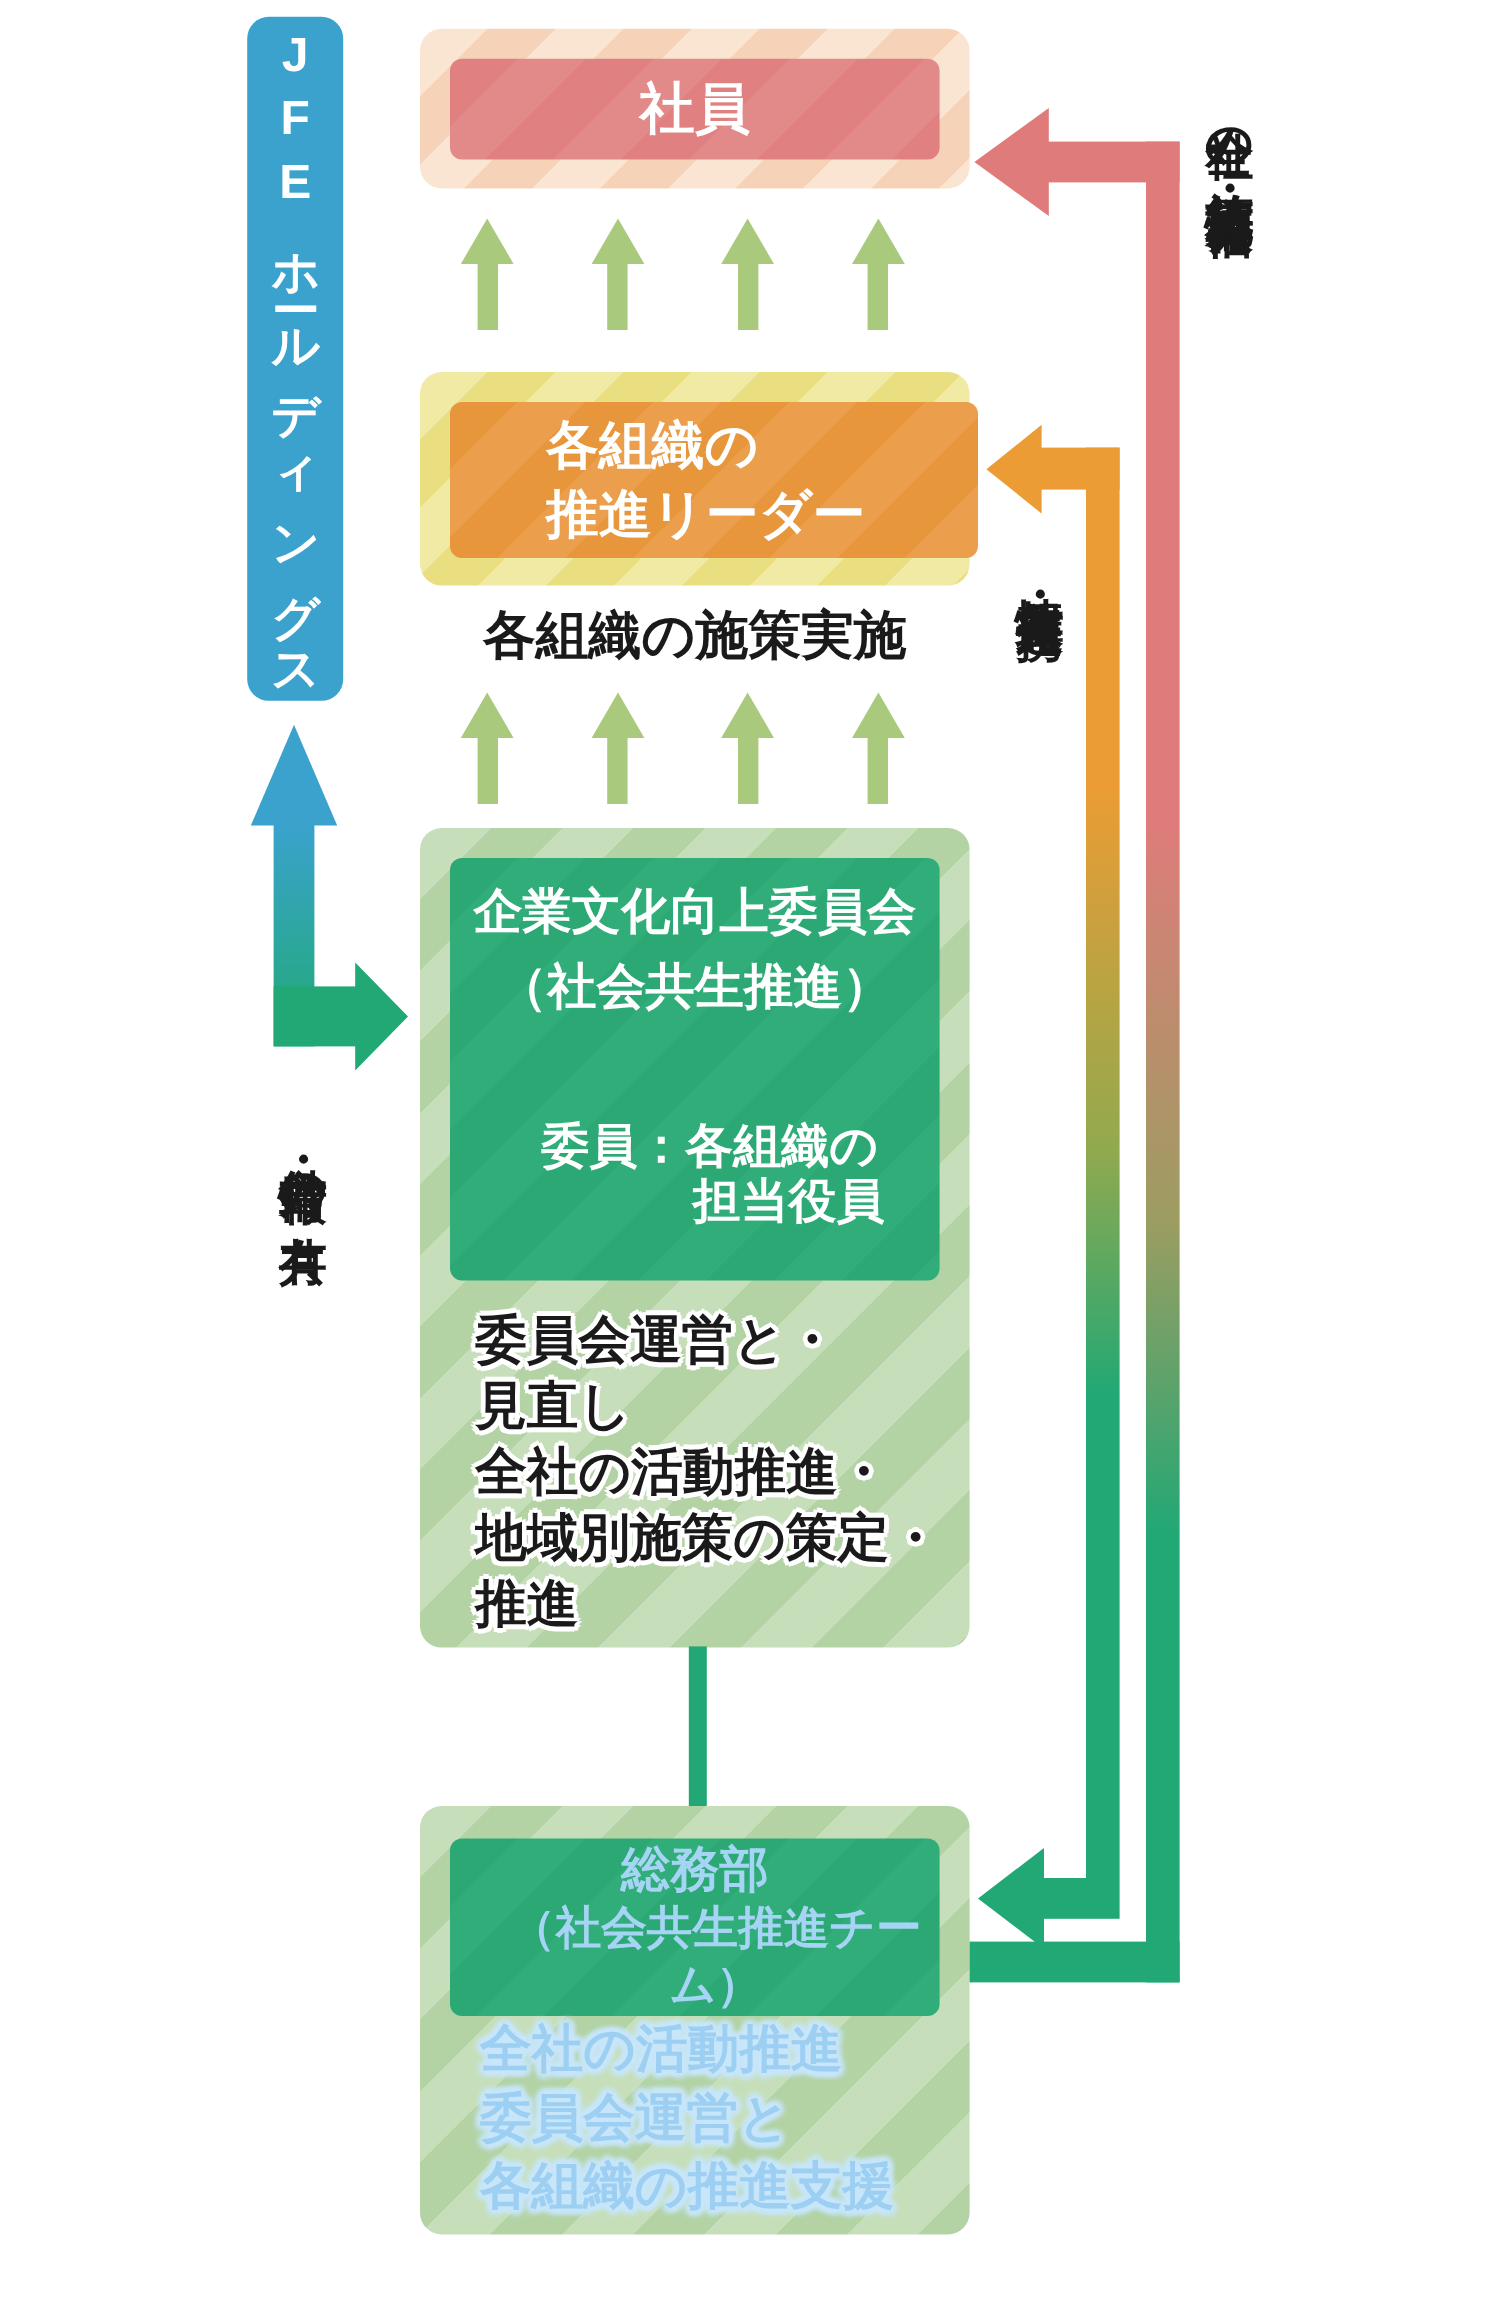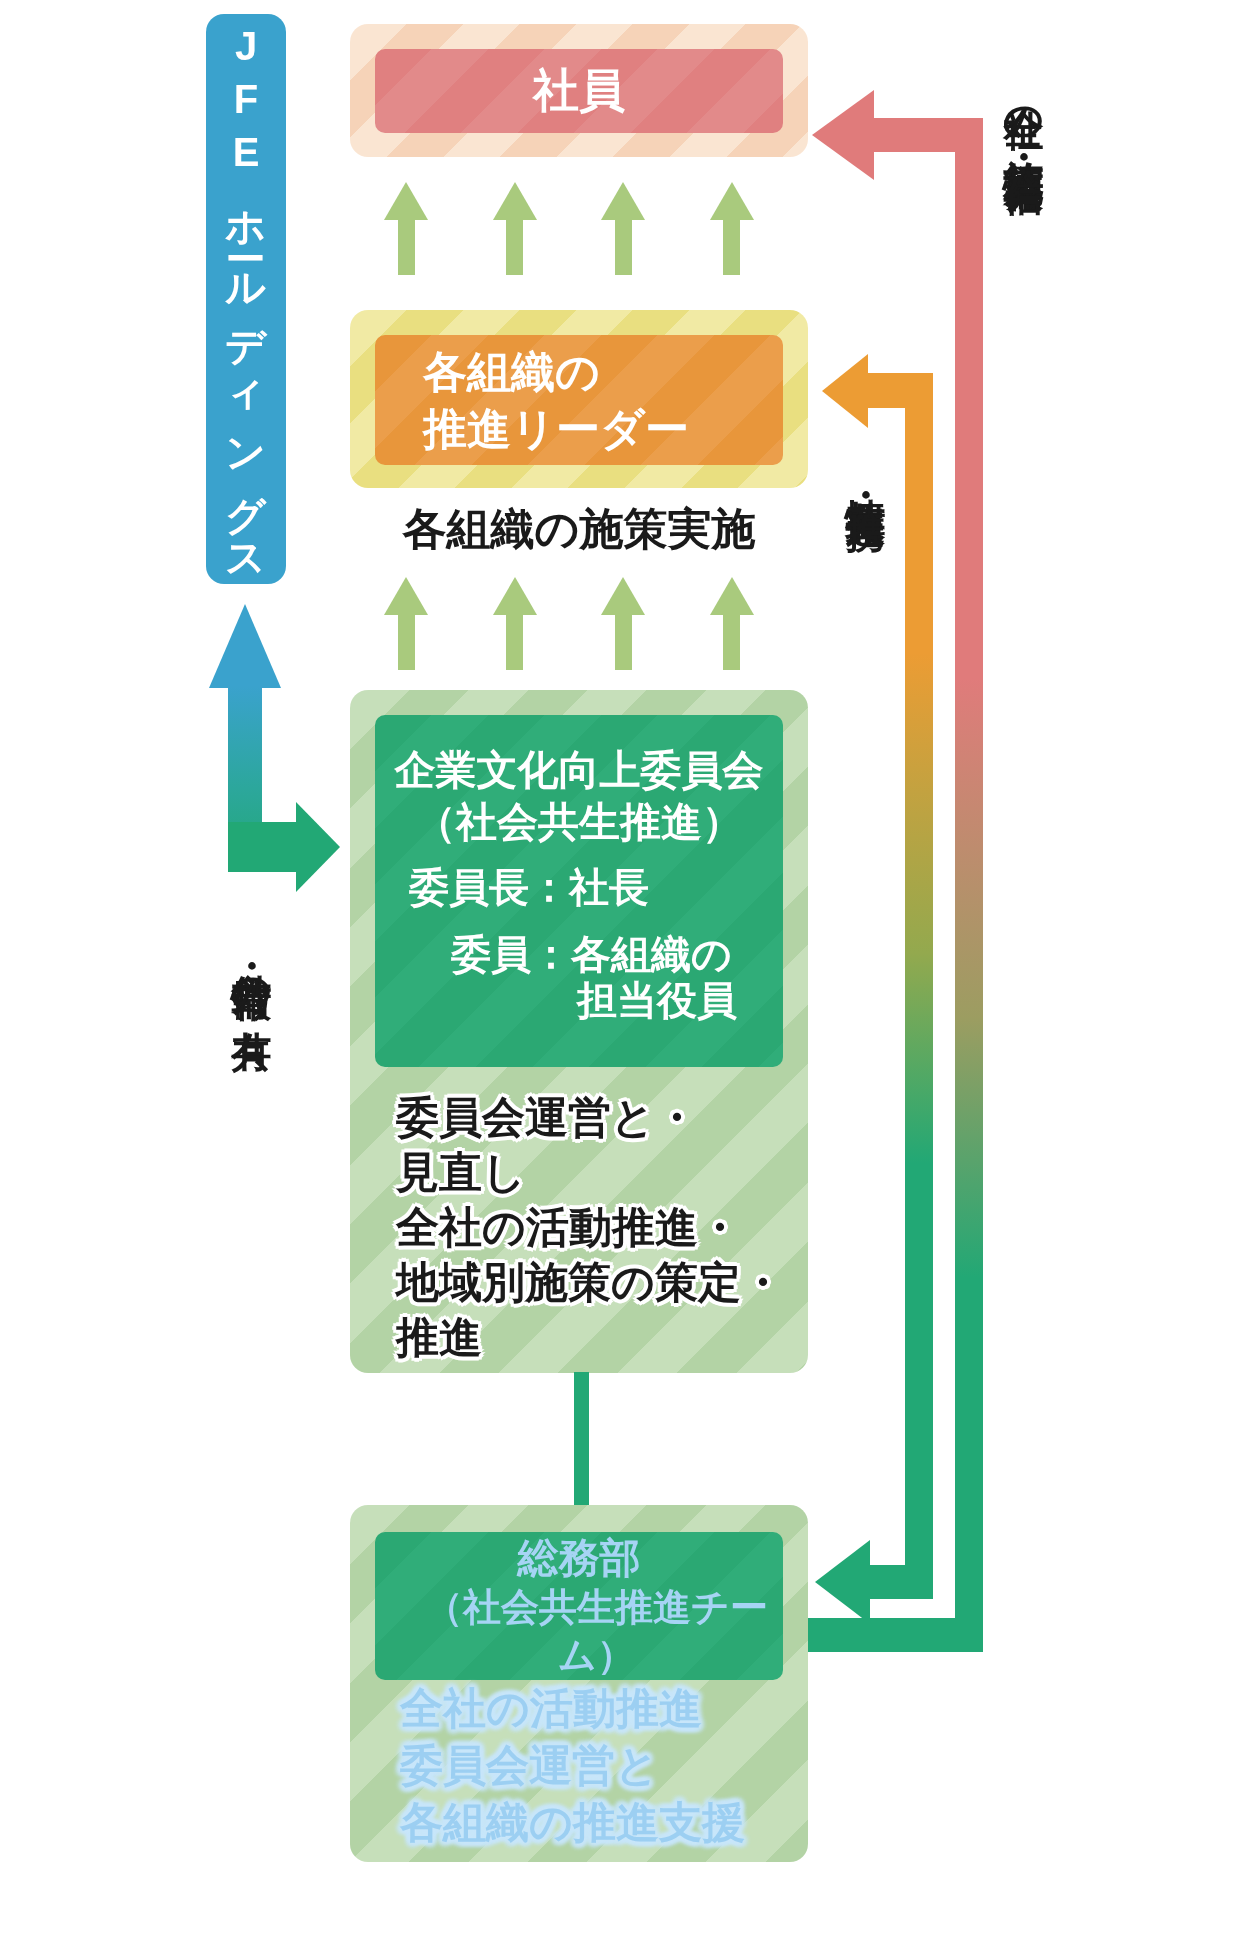--- a/index.html
+++ b/index.html
@@ -32,21 +32,21 @@
     white-space:nowrap;
   }
 
   
   .outer-box{border-radius:18px;}
   .stripe-peach{background:repeating-linear-gradient(135deg,#FAE5D2 0 40px,#F6D3B8 40px 80px);}
   .stripe-yellow{background:repeating-linear-gradient(135deg,#F1EAA4 0 40px,#E9DF80 40px 80px);}
   .stripe-lgreen{background:repeating-linear-gradient(135deg,#C6DFBA 0 42px,#B3D3A5 42px 84px);}
   .inner-box{border-radius:10px;}
   .fill-salmon{background:repeating-linear-gradient(135deg,#E08080 0 40px,#E28A8A 40px 80px);}
-  .fill-orange{background:repeating-linear-gradient(135deg,#E8963B 0 40px,#EB9E4B 40px 80px);}
+  .fill-orange{background:repeating-linear-gradient(135deg,#E8963B 0 40px,#EB9E4B 40px 80px);padding-left:32px;}
   .fill-green{background:repeating-linear-gradient(135deg,#2BA873 0 40px,#30AD79 40px 80px);}
 
   .box-title{color:#ffffff; text-align:center;}
 
   
   .employees-outer{left:350px; top:24px; width:458px; height:133px;}
   .employees-inner{left:375px; top:49px; width:408px; height:84px;
     display:flex;align-items:center;justify-content:center;}
   .employees-inner .box-title{font-size:46px;}
 
@@ -65,21 +65,21 @@
     display:flex; justify-content:space-around; align-items:flex-start;}
   .row1{top:182px;} .row2{top:577px;}
   .sm-arrow{display:flex;flex-direction:column;align-items:center;}
   .sm-arrow .head{width:0;height:0;border-left:22px solid transparent;
     border-right:22px solid transparent;border-bottom:38px solid #A9CA7D;}
   .sm-arrow .shaft{width:17px;height:55px;background:#A9CA7D;}
 
   
   .committee-outer{left:350px; top:690px; width:458px; height:683px;}
   .committee-inner{left:375px; top:715px; width:408px; height:352px;}
-  .c-title1{position:absolute;left:0;top:28px;width:100%;text-align:center;font-size:41px;color:#fff;}
+  .c-title1{position:absolute;left:0;top:17px;width:100%;text-align:center;font-size:41px;color:#fff;}
   .c-title2{position:absolute;left:0;top:80px;width:100%;text-align:center;font-size:41px;color:#fff;}
   .c-chair{position:absolute;left:34px;top:145px;font-size:40px;color:#fff;}
   .c-members1{position:absolute;left:76px;top:212px;font-size:40px;color:#fff;}
   .c-members2{position:absolute;left:202px;top:258px;font-size:40px;color:#fff;}
 
   .outline-white{
     text-shadow:
       -3px -3px 0 #fff, 3px -3px 0 #fff, -3px 3px 0 #fff, 3px 3px 0 #fff,
       -4px 0 0 #fff, 4px 0 0 #fff, 0 -4px 0 #fff, 0 4px 0 #fff;
   }
@@ -202,21 +202,20 @@
     <div class="sm-arrow">
         <div class="head"></div>
         <div class="shaft"></div>
       </div>
   </div>
 
   <div class="abs outer-box stripe-lgreen committee-outer"></div>
   <div class="abs inner-box fill-green committee-inner">
     <div class="c-title1">企業文化向上委員会</div>
     <div class="c-title2">（社会共生推進）</div>
-    <div class="c-chair">委員長：社長</div>
     <div class="c-members1">委員：各組織の</div>
     <div class="c-members2">担当役員</div>
   </div>
   <div class="abs committee-desc outline-white">
     <div>委員会運営と・</div>
     <div>見直し</div>
     <div>全社の活動推進・</div>
     <div>地域別施策の策定・</div>
     <div>推進</div>
   </div>

